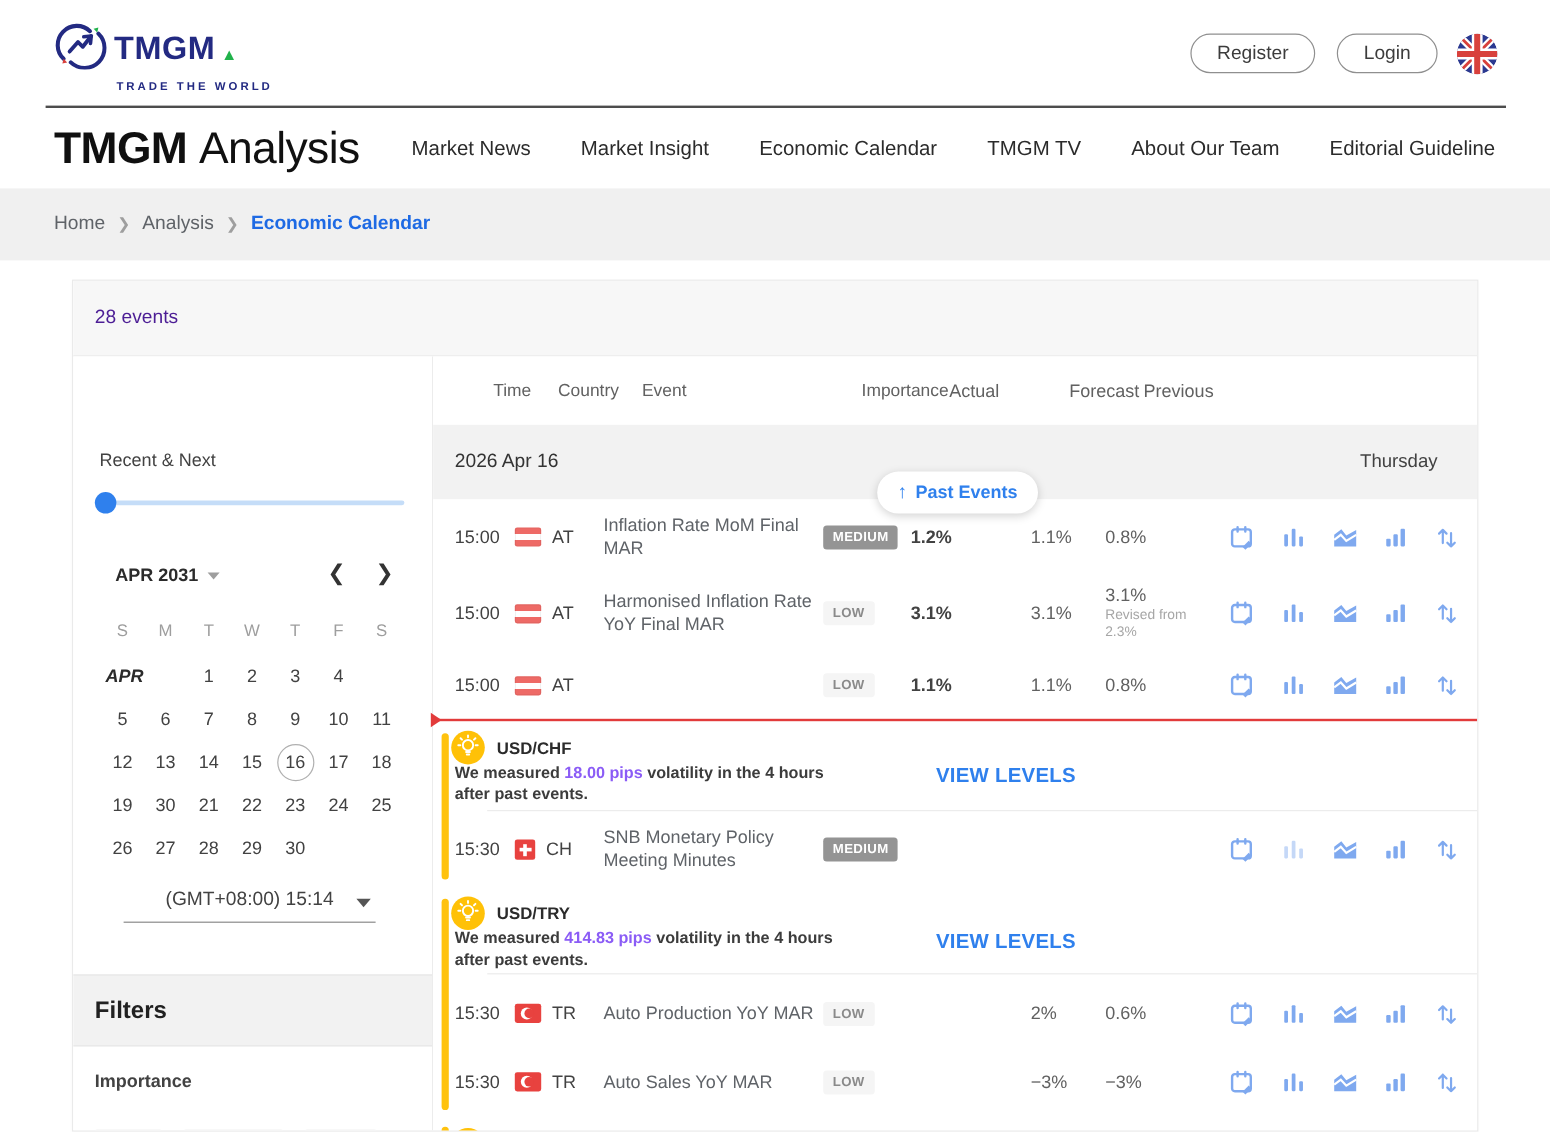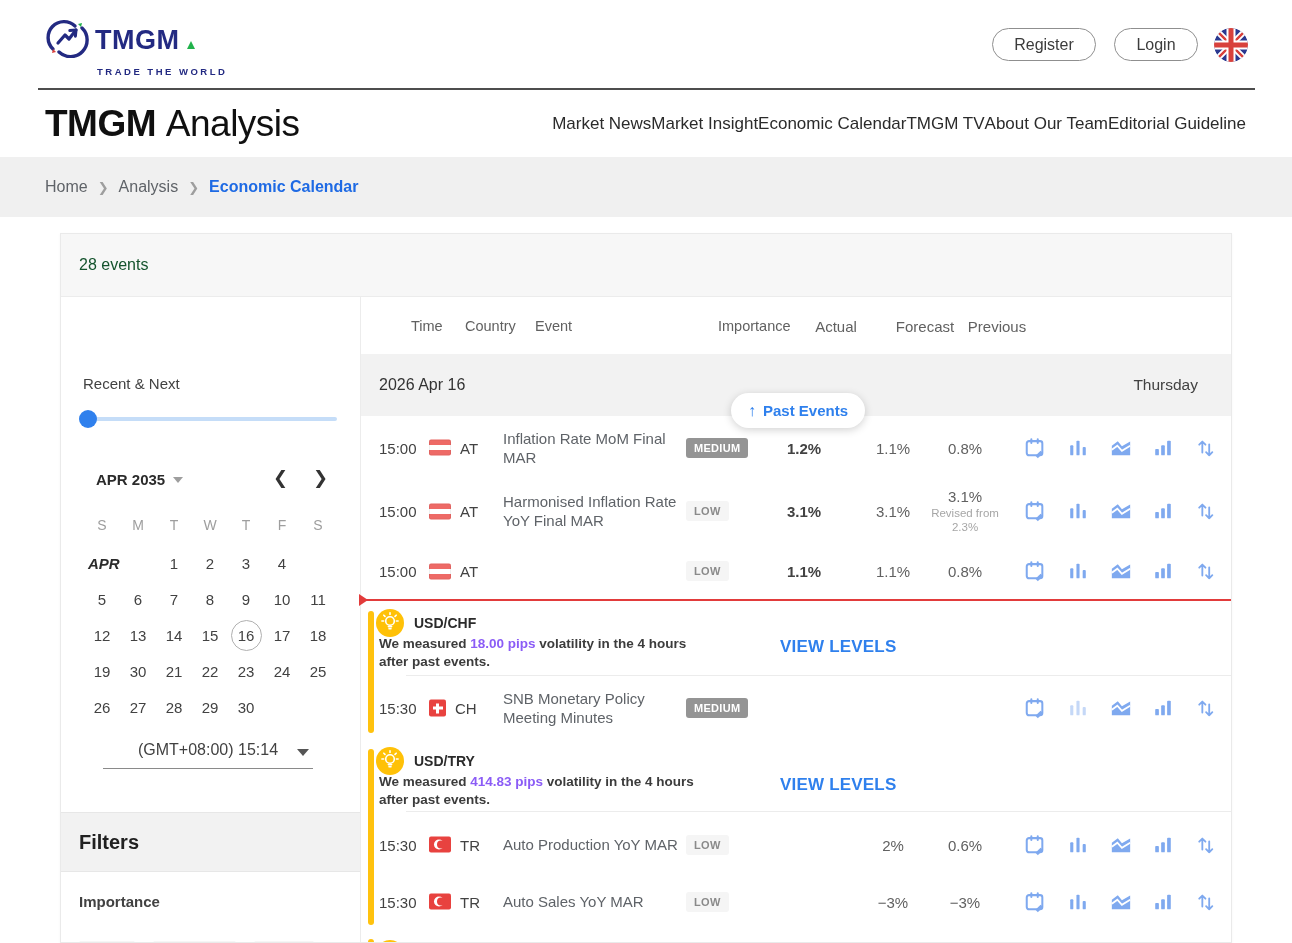--- a/index.html
+++ b/index.html
@@ -19,40 +19,40 @@
   .btn-login { left:1114px; width:84px; }
   .lang-flag { position:absolute; left:1214px; top:28px; width:34px; height:34px; border-radius:50%; overflow:hidden; cursor:pointer; }
 
   .top-divider { position:absolute; left:38px; right:37px; top:88px; border-top:2px solid #4d4d4d; }
 
   
   .navbar { position:absolute; left:0; top:90px; width:1292px; height:67px; background:#fff; }
   .site-title { position:absolute; left:45px; top:13px; font-size:37px; color:#101010; letter-spacing:-.5px; }
   .site-title b { font-weight:800; }
   .site-title span { font-weight:400; }
-  .nav-items { position:absolute; left:343px; right:46px; top:0; height:67px; display:flex; align-items:center; justify-content:flex-end; }
+  .nav-items { position:absolute; left:343px; right:46px; top:0; height:67px; display:flex; align-items:center; justify-content:space-between; }
   .nav-item { font-size:17px; font-weight:500; color:#2b2b2b; white-space:nowrap; cursor:pointer; }
 
   
   .crumb-band { position:absolute; left:0; top:157px; width:1292px; height:60px; background:#f0f0f0; z-index:4; }
   .crumbs { position:absolute; left:45px; top:0; height:60px; display:flex; align-items:center; gap:10px; font-size:16px; color:#5f6368; }
   .crumb-sep { color:#9e9e9e; font-size:13px; }
   .crumb-link { cursor:pointer; }
   .crumb-active { color:#1e6ae4; font-weight:600; cursor:pointer; }
 
   
   .peek-wrap { position:absolute; left:1195px; top:205px; width:26px; height:11px; overflow:hidden; z-index:3; }
   .peek-circle { position:absolute; left:1px; top:-13px; width:22px; height:22px; border:2px solid #3a3a3a; border-radius:50%; background:#fff; }
   .peek-dot { position:absolute; left:1161px; top:211px; width:3px; height:3px; background:#8c8c8c; border-radius:1px; z-index:3; }
 
   
   .card { position:absolute; left:60px; top:233px; width:1172px; height:710px; background:#fff;
     border:1px solid #eaeaea; box-shadow:0 1px 3px rgba(0,0,0,.04); overflow:hidden; }
   .card-top { position:absolute; left:0; top:0; right:0; height:63px; background:#f7f7f7; border-bottom:1px solid #ececec;
-    display:flex; align-items:center; padding-left:18px; font-size:16px; color:#14532d; }
+    display:flex; align-items:center; padding-left:18px; font-size:16px; color:#4c1d95; }
 
   
   .side { position:absolute; left:0; top:63px; width:300px; bottom:0; background:#fff; border-right:1px solid #ececec; }
   .side-label { position:absolute; left:22px; top:78px; font-size:15px; color:#424242; }
   .slider { position:absolute; left:27px; top:120px; width:249px; height:4px; background:#c5ddf8; border-radius:2px; cursor:pointer; }
   .slider-thumb { position:absolute; left:-9px; top:-7px; width:18px; height:18px; border-radius:50%; background:#2f80ed; cursor:grab; }
 
   .cal-head { position:absolute; left:35px; top:174px; display:flex; align-items:center; font-size:15px; font-weight:700; color:#2b2b2b; cursor:pointer; }
   .caret-down { width:0; height:0; border-left:5px solid transparent; border-right:5px solid transparent; border-top:6px solid #9e9e9e; margin-left:8px; }
   .cal-nav { position:absolute; top:170px; font-size:18px; font-weight:600; color:#333; cursor:pointer; }
@@ -96,21 +96,21 @@
   .erow { position:relative; }
   .r1 { height:63px; } .r2 { height:64px; } .r3 { height:56px; }
   .c-time { position:absolute; left:18px; top:50%; transform:translateY(-50%); font-size:15px; color:#424242; }
   .c-country { position:absolute; left:68px; top:50%; transform:translateY(-50%); display:flex; align-items:center; gap:9px; }
   .c-code { font-size:15px; color:#424242; }
   .c-event { position:absolute; left:142px; top:50%; transform:translateY(-50%); width:175px; font-size:15px; line-height:1.28; color:#5f6368; }
   .c-imp { position:absolute; left:325px; top:50%; transform:translateY(-50%); }
   .badge { display:inline-block; font-size:11px; font-weight:600; padding:4px 8px; border-radius:3px; letter-spacing:.3px; }
   .badge-medium { background:#949494; color:#fff; }
   .badge-low { background:#f5f5f5; color:#8a8a8a; }
-  .c-num { position:absolute; top:50%; transform:translateY(-50%); text-align:center; font-size:15px; }
+  .c-num { position:absolute; top:50%; transform:translateY(-50%); text-align:left; font-size:15px; }
   .c-actual { left:398px; width:90px; color:#424242; font-weight:600; }
   .c-forecast { left:498px; width:68px; color:#616161; }
   .c-prev { left:560px; width:88px; color:#616161; }
   .revised { display:block; font-size:11.5px; color:#a6a6a6; line-height:1.25; margin-top:1px; }
   .revised:empty { display:none; }
   .c-actions { position:absolute; left:663px; right:14px; top:50%; transform:translateY(-50%); display:flex; justify-content:space-between; align-items:center; }
   .act { width:22px; height:22px; color:#7fa9ef; cursor:pointer; display:flex; align-items:center; justify-content:center; }
   .act svg { width:22px; height:22px; display:block; }
   .row-muted .icon-histogram { opacity:.45; }
 
@@ -221,21 +221,21 @@
     <span>28 events</span>
   </div>
 
   <div class="side">
     <span class="side-label">Recent &amp; Next</span>
     <div class="slider">
       <div class="slider-thumb"></div>
     </div>
 
     <div class="cal-head">
-      <span>APR 2035</span>
+      <span>APR 2031</span>
       <span class="caret-down"></span>
     </div>
     <span class="cal-nav cal-prev">❮</span>
     <span class="cal-nav cal-next">❯</span>
 
     <div class="dow-row">
       <span class="dow">S</span>
       <span class="dow">M</span>
       <span class="dow">T</span>
       <span class="dow">W</span>

